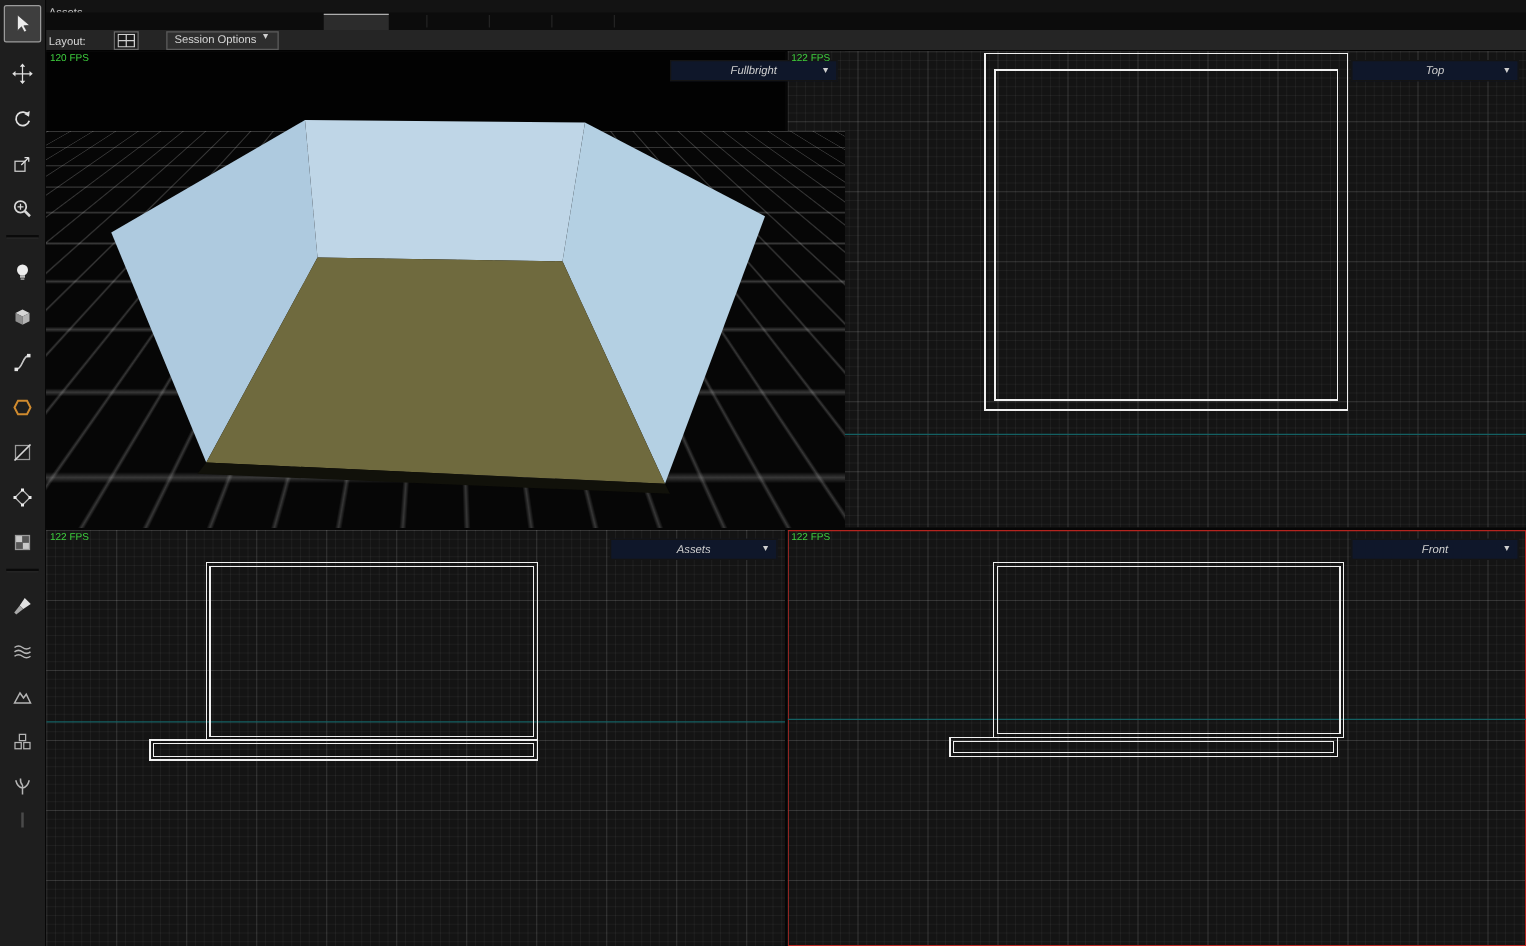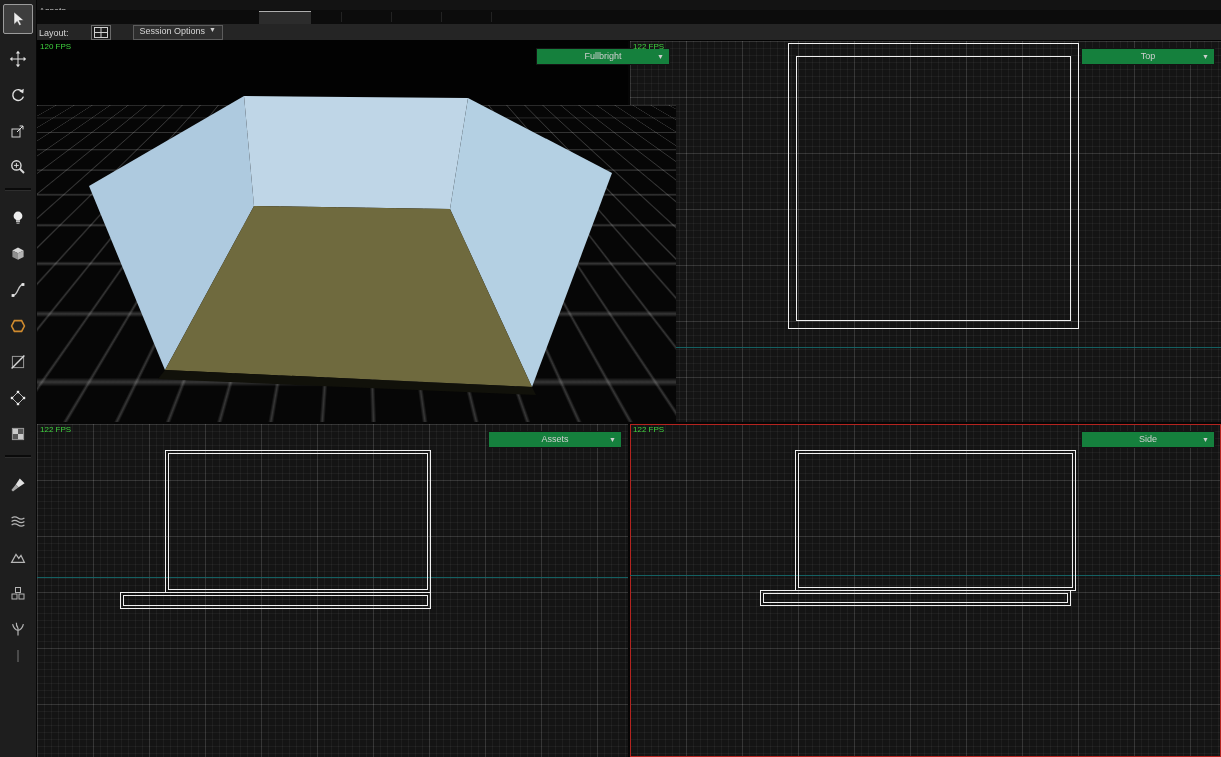--- a/index.html
+++ b/index.html
@@ -36,22 +36,22 @@
     background-color:#141414;
     background-image:
       linear-gradient(rgba(255,255,255,.10) 1px, transparent 1px),
       linear-gradient(90deg, rgba(255,255,255,.10) 1px, transparent 1px),
       linear-gradient(rgba(255,255,255,.045) 1px, transparent 1px),
       linear-gradient(90deg, rgba(255,255,255,.045) 1px, transparent 1px);
     background-size:56px 56px,56px 56px,7px 7px,7px 7px;
   }
   .vp.active{box-shadow:inset 0 0 0 1px #b5241f;}
   .fps{position:absolute;top:1px;left:3px;font-size:8px;color:#3fd23f;z-index:5;}
-  .vp-dd{position:absolute;top:7px;right:6px;width:132px;height:15px;background:#15803d;border:1px solid #141414;
-         color:#d0d0d0;font-size:9px;line-height:15px;text-align:center;z-index:5;}
+  .vp-dd{position:absolute;top:7px;right:6px;width:132px;height:15px;background:#0f172a;border:1px solid #141414;
+         color:#d0d0d0;font-size:9px;line-height:15px;text-align:center;z-index:5;font-style:italic;}
   .vp-dd .arr{position:absolute;right:5px;top:0;font-size:7px;line-height:15px;color:#cfcfcf;}
   .axis-h{position:absolute;left:0;right:0;height:1px;background:#14686a;opacity:.9;}
   .wire{position:absolute;left:0;top:0;z-index:2;}
   .wire rect{fill:none;stroke:#f0f0f0;stroke-width:1;shape-rendering:crispEdges;}
   .divider-v{position:absolute;left:628px;top:41px;bottom:0;width:2px;background:#060606;}
   .divider-h{position:absolute;left:37px;top:422px;right:0;height:2px;background:#060606;}
   
   .vp3d{background:#020202;}
   .persp{position:absolute;inset:0;perspective:240px;perspective-origin:50% 0%;z-index:1;}
   .plane{position:absolute;top:64px;left:-305px;width:1200px;height:950px;transform-origin:50% 0;
@@ -259,19 +259,19 @@
 <div class="vp grid2d active" style="left:630px;top:424px;width:591px;height:333px;">
   <div class="axis-h" style="top:151px"></div>
   <svg class="wire" width="591" height="333">
     <rect x="165" y="26" width="280" height="140"></rect>
     <rect x="168" y="29" width="274" height="134"></rect>
     <rect x="130" y="166" width="310" height="15"></rect>
     <rect x="133" y="169" width="304" height="9"></rect>
   </svg>
   <span class="fps">122 FPS</span>
   <div class="vp-dd">
-    <span>Side</span>
+    <span>Front</span>
     <span class="arr">▼</span>
   </div>
 </div>
 
 <div class="divider-v"></div>
 <div class="divider-h"></div>
 
 </body></html>

